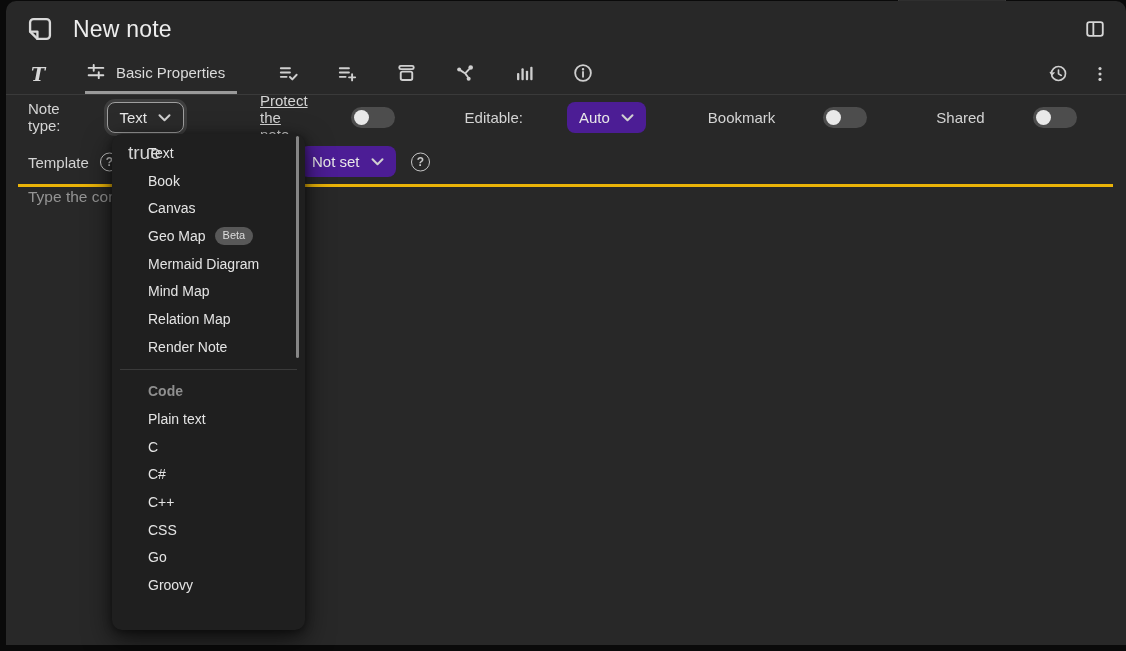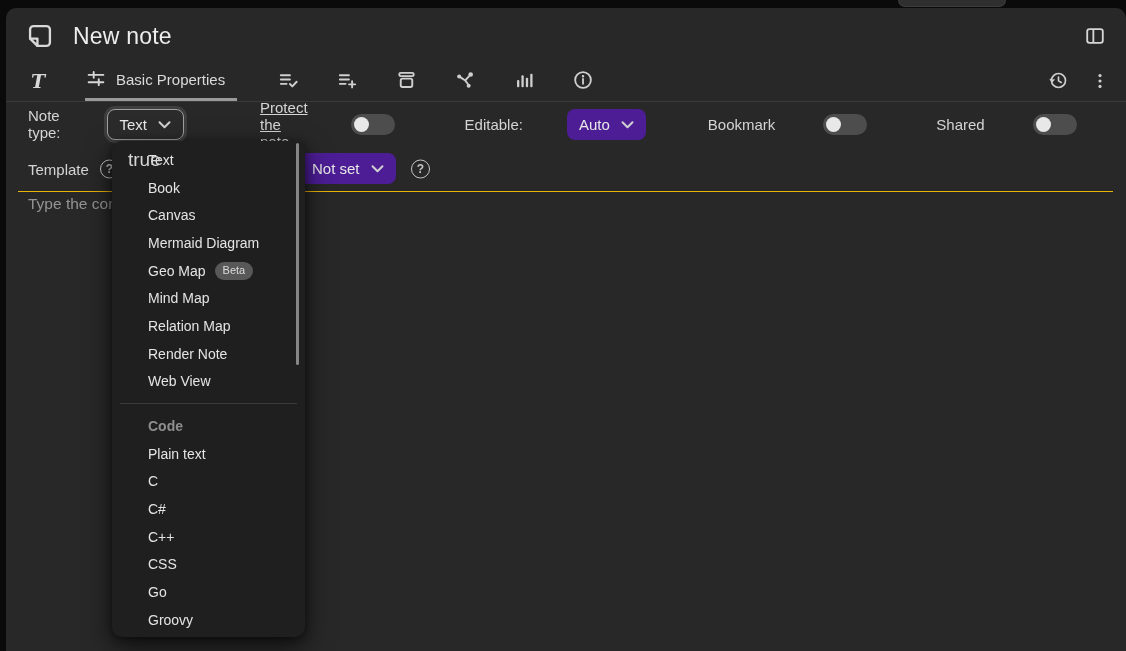--- a/index.html
+++ b/index.html
@@ -1,19 +1,19 @@
 <!DOCTYPE html>
 <html style="--panel_bg: #282828; --dropdown_bg: #1f1f1f; --toggle_track: #4d4d4d; --toggle_knob: #e8e8e8; --active_tab_underline: #9a9a9a; --focus_border: #9f9f9f;"><head>
 <meta charset="utf-8">
 <style>
   html,body{margin:0;padding:0;background:#0a0a0a;font-family:"Liberation Sans",sans-serif;}
   .stage{position:relative;width:1126px;height:651px;background:#0a0a0a;overflow:hidden;}
   .tab-handle{position:absolute;left:898px;top:0;width:106px;height:6px;background:#2f2f2f;
     border:1px solid #3d3d3d;border-top:none;border-radius:0 0 9px 9px;}
-  .panel{position:absolute;left:6px;top:8px;width:1120px;height:644px;background:var(--panel_bg,#282828);
+  .panel{position:absolute;left:6px;top:1px;width:1120px;height:644px;background:var(--panel_bg,#282828);
     border-radius:10px 10px 0 0;color:#d6d6d6;}
   
   .title-row{height:48px;display:flex;align-items:center;padding:4px 14px 0 18px;}
   .note-icon{width:32px;height:32px;display:flex;align-items:center;justify-content:center;color:#d9d9d9;flex:0 0 auto;}
   .page-title{font-size:23px;font-weight:400;color:#ededed;margin:0 0 0 17px;letter-spacing:.2px;}
   .title-spacer{flex:1;}
   .icon-btn{background:none;border:none;padding:0;display:flex;align-items:center;justify-content:center;
     color:#d6d6d6;cursor:pointer;}
   .split-btn{width:34px;height:34px;}
   
@@ -25,21 +25,21 @@
     border-bottom:3px solid var(--active_tab_underline,#9a9a9a);box-sizing:border-box;cursor:pointer;}
   .tab-active .tab-label{font-size:15px;color:#dadada;white-space:nowrap;}
   .ribbon-icon{width:59px;}
   .ribbon-icon.first{margin-left:22px;}
   .ribbon-right{margin-left:auto;display:flex;}
   .hist-btn{width:44px;}
   .kebab-btn{width:40px;margin-right:2px;}
   
   .row{display:flex;align-items:center;font-size:15px;color:#d4d4d4;gap:36px;}
   .row-notetype{height:44px;padding-left:22px;}
-  .row-template{height:45px;position:relative;border-bottom:1px solid #eab308;margin:0 13px 0 12px;}
+  .row-template{height:45px;position:relative;border-bottom:3px solid #eab308;margin:0 13px 0 12px;}
   .row-template .tpl-label{position:absolute;left:10px;top:50%;transform:translateY(-50%);}
   .select{height:31px;background:#4c1d95;border-radius:8px;display:inline-flex;align-items:center;
     padding:0 12px;gap:11px;color:#e8e8e8;font-size:15px;cursor:pointer;border:none;}
   .select.outlined{background:#2b2b2b;border:1.5px solid var(--focus_border,#9f9f9f);
     box-shadow:0 0 0 3px rgba(140,140,140,.22);}
   .chev{display:flex;align-items:center;color:#d0d0d0;}
   .toggle{width:44px;height:21px;border-radius:11px;background:var(--toggle_track,#4d4d4d);position:relative;
     cursor:pointer;flex:0 0 auto;}
   .toggle .knob{position:absolute;left:3px;top:3px;width:15px;height:15px;border-radius:50%;
     background:var(--toggle_knob,#e8e8e8);}
@@ -264,46 +264,41 @@
             <span>Book</span>
 
           </li>
           <li class="dd-item">
 
             <span>Canvas</span>
 
           </li>
           <li class="dd-item">
 
-            <span>Mermaid Diagram</span>
-
-          </li>
-          <li class="dd-item">
-
             <span>Geo Map</span>
             <span class="dd-badge">Beta</span>
           </li>
           <li class="dd-item">
 
+            <span>Mermaid Diagram</span>
+
+          </li>
+          <li class="dd-item">
+
             <span>Mind Map</span>
 
           </li>
           <li class="dd-item">
 
             <span>Relation Map</span>
 
           </li>
           <li class="dd-item">
 
             <span>Render Note</span>
-
-          </li>
-          <li class="dd-item">
-
-            <span>Web View</span>
 
           </li>
         </ul>
       <div class="dd-divider"></div>
       <div class="dd-header">Code</div>
       <ul>
 
       <li class="dd-item">
             <span>Plain text</span>
           </li>

